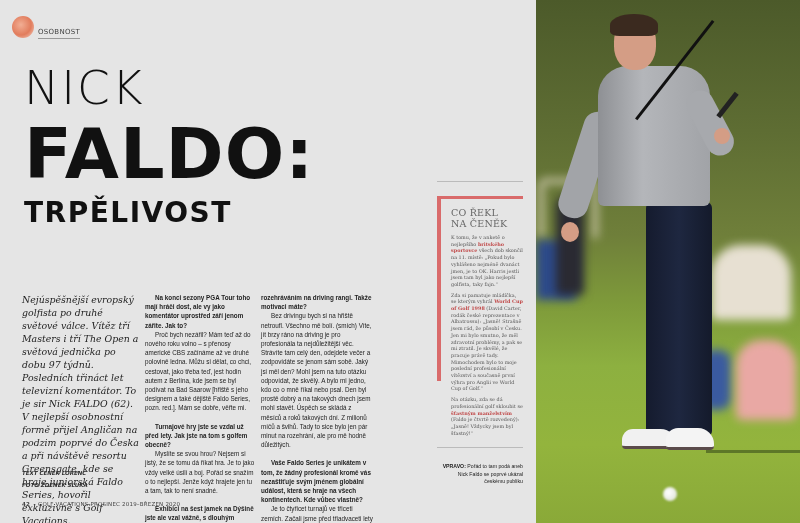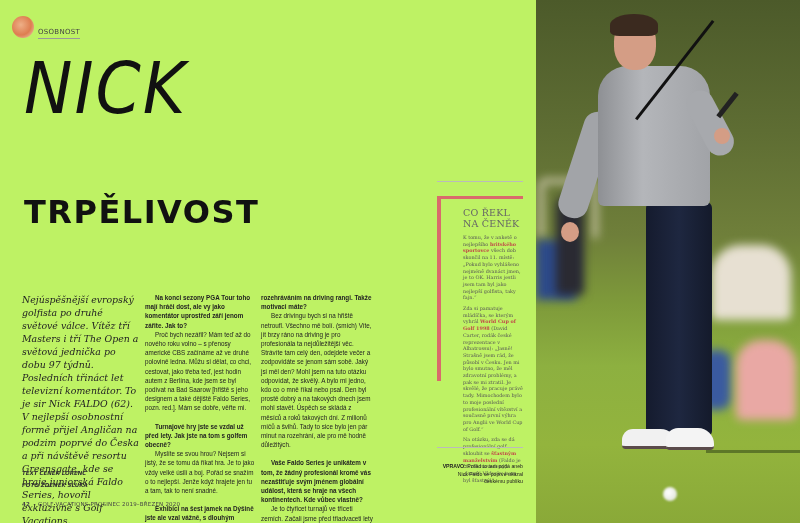--- a/index.html
+++ b/index.html
@@ -1,54 +1,54 @@
 <!DOCTYPE html>
 <html><head>
 <meta charset="utf-8">
 <style>
   * { box-sizing: border-box; margin: 0; padding: 0; }
   html, body { width: 800px; height: 523px; overflow: hidden; background: #fff; }
   body { position: relative; font-family: "DejaVu Sans", sans-serif; color: #1a1a1a; }
 
-  .page-left { position: absolute; left: 0; top: 0; width: 536px; height: 523px; background: #bef264; }
+  .page-left { position: absolute; left: 0; top: 0; width: 536px; height: 523px; background: #e5e5e5; }
   .photo { position: absolute; left: 536px; top: 0; width: 264px; height: 523px; overflow: hidden;
     background: linear-gradient(180deg, #4c5a2a 0%, #5e6d33 25%, #6f7f3a 45%, #7e9a3a 58%, #8db040 70%, #93b43d 85%, #8aa938 100%); }
 
   
   .section-logo { position: absolute; left: 12px; top: 16px; width: 22px; height: 22px; border-radius: 50%;
     background: radial-gradient(circle at 40% 40%, #f3a88b 0%, #e1714e 55%, #f7d6c8 100%); opacity: .9; }
   .section-label { position: absolute; left: 38px; top: 28px; font-size: 7px; letter-spacing: .3px; color: #444;
     border-bottom: 1px solid #999; padding-bottom: 2px; }
 
   .title-1 { position: absolute; left: 24px; top: 52px; font-family: "DejaVu Sans", sans-serif; font-weight: 200;
-    font-size: 72px; line-height: 72px; letter-spacing: 2px; color: #111; -webkit-text-stroke: 0; font-stretch: condensed; font-style: italic; }
+    font-size: 47px; line-height: 72px; letter-spacing: 2px; color: #111; -webkit-text-stroke: 0; font-stretch: condensed; }
   .title-1 span { font-weight: 100; }
   .title-2 { position: absolute; left: 24px; top: 118px; font-weight: 700; font-size: 70px; line-height: 72px;
     letter-spacing: 1px; color: #111; }
-  .subtitle { position: absolute; left: 24px; top: 196px; font-weight: 700; font-size: 32px; line-height: 33px;
+  .subtitle { position: absolute; left: 24px; top: 196px; font-weight: 700; font-size: 28px; line-height: 33px;
     letter-spacing: 1.5px; color: #111; }
 
   .lede { position: absolute; left: 22px; top: 293px; width: 118px; font-family: "DejaVu Serif", serif;
     font-style: italic; font-size: 9.4px; line-height: 13px; color: #222; }
   .credits { position: absolute; left: 22px; top: 467px; font-size: 5.5px; font-weight: 700; font-style: italic; line-height: 12px; color: #333; }
   .folio { position: absolute; left: 22px; top: 501px; font-size: 5.5px; color: #444; letter-spacing: .2px; }
   .folio b { margin-right: 6px; }
 
   .col { position: absolute; top: 293px; width: 112px; font-family: "Liberation Sans", sans-serif;
     font-size: 6.3px; line-height: 9.2px; color: #222; }
   .col-1 { left: 145px; }
   .col-2 { left: 261px; }
   .col .q { font-weight: 700; text-indent: 10px; margin-bottom: 0; }
   .col .q.nb { text-indent: 0; }
   .col .a { text-indent: 10px; margin-bottom: 9px; }
   .col .a.last { margin-bottom: 0; }
 
   .divider-top { position: absolute; left: 437px; top: 181px; width: 86px; height: 1px; background: #bbb; }
   .sidebar { position: absolute; left: 437px; top: 196px; width: 86px; height: 185px;
-    border-top: 3px solid #d96b6b; border-left: 4px solid #d96b6b; padding: 9px 0 0 22px; }
+    border-top: 3px solid #d96b6b; border-left: 4px solid #d96b6b; padding: 9px 0 0 10px; }
   .sidebar-title { font-family: "DejaVu Serif", serif; font-size: 9.5px; line-height: 10.5px; color: #666;
     font-weight: 300; margin-bottom: 5px; letter-spacing: .2px; }
   .sidebar p { font-family: "DejaVu Serif", serif; font-size: 4.9px; line-height: 6.7px; color: #555; margin-bottom: 4px; }
   .sidebar .hl { color: #c04848; font-weight: 700; }
 
   .divider-bottom { position: absolute; left: 437px; top: 447px; width: 86px; height: 1px; background: #bbb; }
   .caption { position: absolute; left: 437px; top: 463px; width: 86px; text-align: right; font-family: "Liberation Sans", sans-serif;
     font-size: 5.2px; line-height: 7.6px; color: #222; }
   .caption b { font-weight: 700; }
 
@@ -77,20 +77,21 @@
   .ball { left: 127px; top: 487px; width: 14px; height: 14px; border-radius: 50%; background: radial-gradient(circle at 40% 40%, #fff, #d8dcd0); filter: blur(1px); }
 </style>
 </head>
 <body>
 
 <div class="page-left">
   <div class="section-logo"></div>
   <div class="section-label">OSOBNOST</div>
 
   <div class="title-1"><span>NICK</span></div>
+  <div class="title-2">FALDO:</div>
   <div class="subtitle">
     <div>TRPĚLIVOST</div>
   </div>
 
   <div class="lede">Nejúspěšnější evropský golfista po druhé světové válce. Vítěz tří Masters i tří The Open a světová jednička po dobu 97 týdnů. Posledních třináct let televizní komentátor. To je sir Nick FALDO (62). V nejlepší osobnostní formě přijel Angličan na podzim poprvé do Česka a při návštěvě resortu Greensgate, kde se hraje juniorská Faldo Series, hovořil exkluzivně s Golf Vacations.</div>
 
   <div class="credits">
     <div>TEXT ČENĚK LORENC</div>
     <div>FOTO ZDENĚK SLUKA</div>
   </div>

